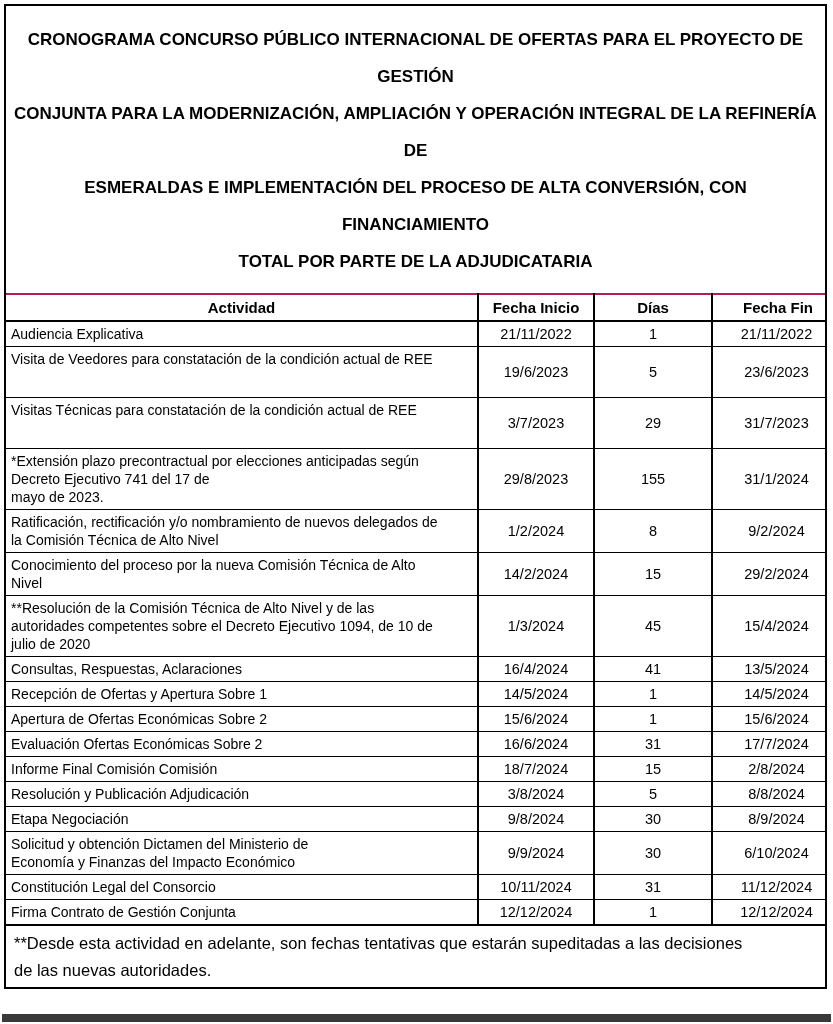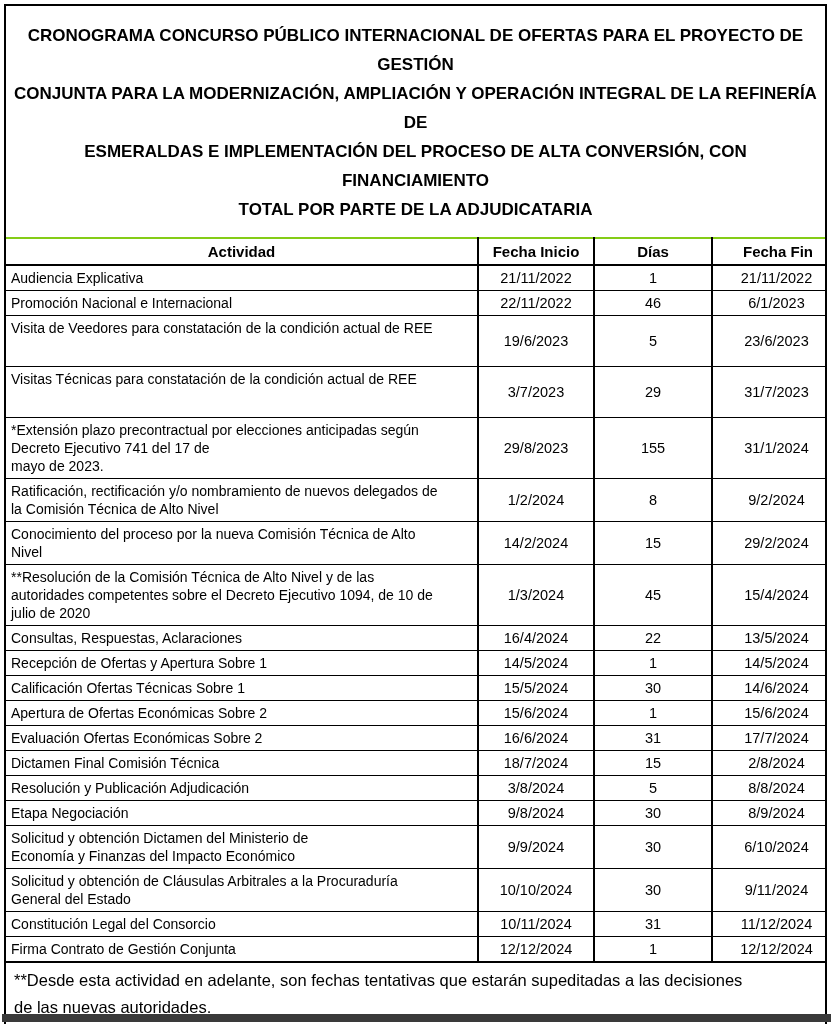--- a/index.html
+++ b/index.html
@@ -5,25 +5,25 @@
   html,body { margin:0; padding:0; background:#ffffff; }
   .sheet {
     position:relative; width:833px; height:1024px; background:#ffffff;
     overflow:hidden; font-family:"Liberation Sans", sans-serif; color:#000;
   }
   .doc-border {
     position:absolute; left:4px; top:4px; width:819px;
     border:2px solid #000000; background:#fff;
   }
   .doc-title {
-    text-align:center; font-weight:bold; font-size:17px; line-height:29px;
+    text-align:center; font-weight:bold; font-size:17px; line-height:37px;
     padding:15px 8px 13px 8px; white-space:pre-line;
   }
   table.schedule { width:100%; border-collapse:collapse; table-layout:fixed;
-    border-top:2px solid #84cc16; }
+    border-top:2px solid #be185d; }
   .schedule th, .schedule td { border:1px solid #000; }
   .schedule th, .schedule td { border-left-width:2px; border-right-width:2px; }
   .schedule th:first-child, .schedule td:first-child { border-left:none; }
   .schedule th:last-child,  .schedule td:last-child  { border-right:none;padding-left:20px; }
   .schedule th {
     font-size:15px; font-weight:bold; padding:4px 2px; text-align:center;
     border-top:none; border-bottom-width:2px; background:#fff;
   }
   .schedule td {
     font-size:14px; line-height:18px; padding:3px 5px; background:#fff;
@@ -65,26 +65,20 @@
           <th>Fecha Fin</th>
         </tr>
       </thead>
       <tbody>
           <tr>
             <td class="act">Audiencia Explicativa</td>
             <td class="num">21/11/2022</td>
             <td class="num">1</td>
             <td class="num">21/11/2022</td>
           </tr>
-          <tr>
-            <td class="act">Promoción Nacional e Internacional</td>
-            <td class="num">22/11/2022</td>
-            <td class="num">46</td>
-            <td class="num">6/1/2023</td>
-          </tr>
           <tr class="tall">
             <td class="act">Visita de Veedores para constatación de la condición actual de REE</td>
             <td class="num">19/6/2023</td>
             <td class="num">5</td>
             <td class="num">23/6/2023</td>
           </tr>
           <tr class="tall">
             <td class="act">Visitas Técnicas para constatación de la condición actual de REE</td>
             <td class="num">3/7/2023</td>
             <td class="num">29</td>
@@ -116,49 +110,43 @@
             <td class="act">**Resolución de la Comisión Técnica de Alto Nivel y de las
 autoridades competentes sobre el Decreto Ejecutivo 1094, de 10 de
 julio de 2020</td>
             <td class="num">1/3/2024</td>
             <td class="num">45</td>
             <td class="num">15/4/2024</td>
           </tr>
           <tr>
             <td class="act">Consultas, Respuestas, Aclaraciones</td>
             <td class="num">16/4/2024</td>
-            <td class="num">22</td>
+            <td class="num">41</td>
             <td class="num">13/5/2024</td>
           </tr>
           <tr>
             <td class="act">Recepción de Ofertas y Apertura Sobre 1</td>
             <td class="num">14/5/2024</td>
             <td class="num">1</td>
             <td class="num">14/5/2024</td>
-          </tr>
-          <tr>
-            <td class="act">Calificación Ofertas Técnicas Sobre 1</td>
-            <td class="num">15/5/2024</td>
-            <td class="num">30</td>
-            <td class="num">14/6/2024</td>
           </tr>
           <tr>
             <td class="act">Apertura de Ofertas Económicas Sobre 2</td>
             <td class="num">15/6/2024</td>
             <td class="num">1</td>
             <td class="num">15/6/2024</td>
           </tr>
           <tr>
             <td class="act">Evaluación Ofertas Económicas Sobre 2</td>
             <td class="num">16/6/2024</td>
             <td class="num">31</td>
             <td class="num">17/7/2024</td>
           </tr>
           <tr>
-            <td class="act">Dictamen Final Comisión Técnica</td>
+            <td class="act">Informe Final Comisión Comisión</td>
             <td class="num">18/7/2024</td>
             <td class="num">15</td>
             <td class="num">2/8/2024</td>
           </tr>
           <tr>
             <td class="act">Resolución y Publicación Adjudicación</td>
             <td class="num">3/8/2024</td>
             <td class="num">5</td>
             <td class="num">8/8/2024</td>
           </tr>
@@ -167,27 +155,20 @@
             <td class="num">9/8/2024</td>
             <td class="num">30</td>
             <td class="num">8/9/2024</td>
           </tr>
           <tr>
             <td class="act">Solicitud y obtención Dictamen del Ministerio de
 Economía y Finanzas del Impacto Económico</td>
             <td class="num">9/9/2024</td>
             <td class="num">30</td>
             <td class="num">6/10/2024</td>
-          </tr>
-          <tr>
-            <td class="act">Solicitud y obtención de Cláusulas Arbitrales a la Procuraduría
-General del Estado</td>
-            <td class="num">10/10/2024</td>
-            <td class="num">30</td>
-            <td class="num">9/11/2024</td>
           </tr>
           <tr>
             <td class="act">Constitución Legal del Consorcio</td>
             <td class="num">10/11/2024</td>
             <td class="num">31</td>
             <td class="num">11/12/2024</td>
           </tr>
           <tr>
             <td class="act">Firma Contrato de Gestión Conjunta</td>
             <td class="num">12/12/2024</td>

